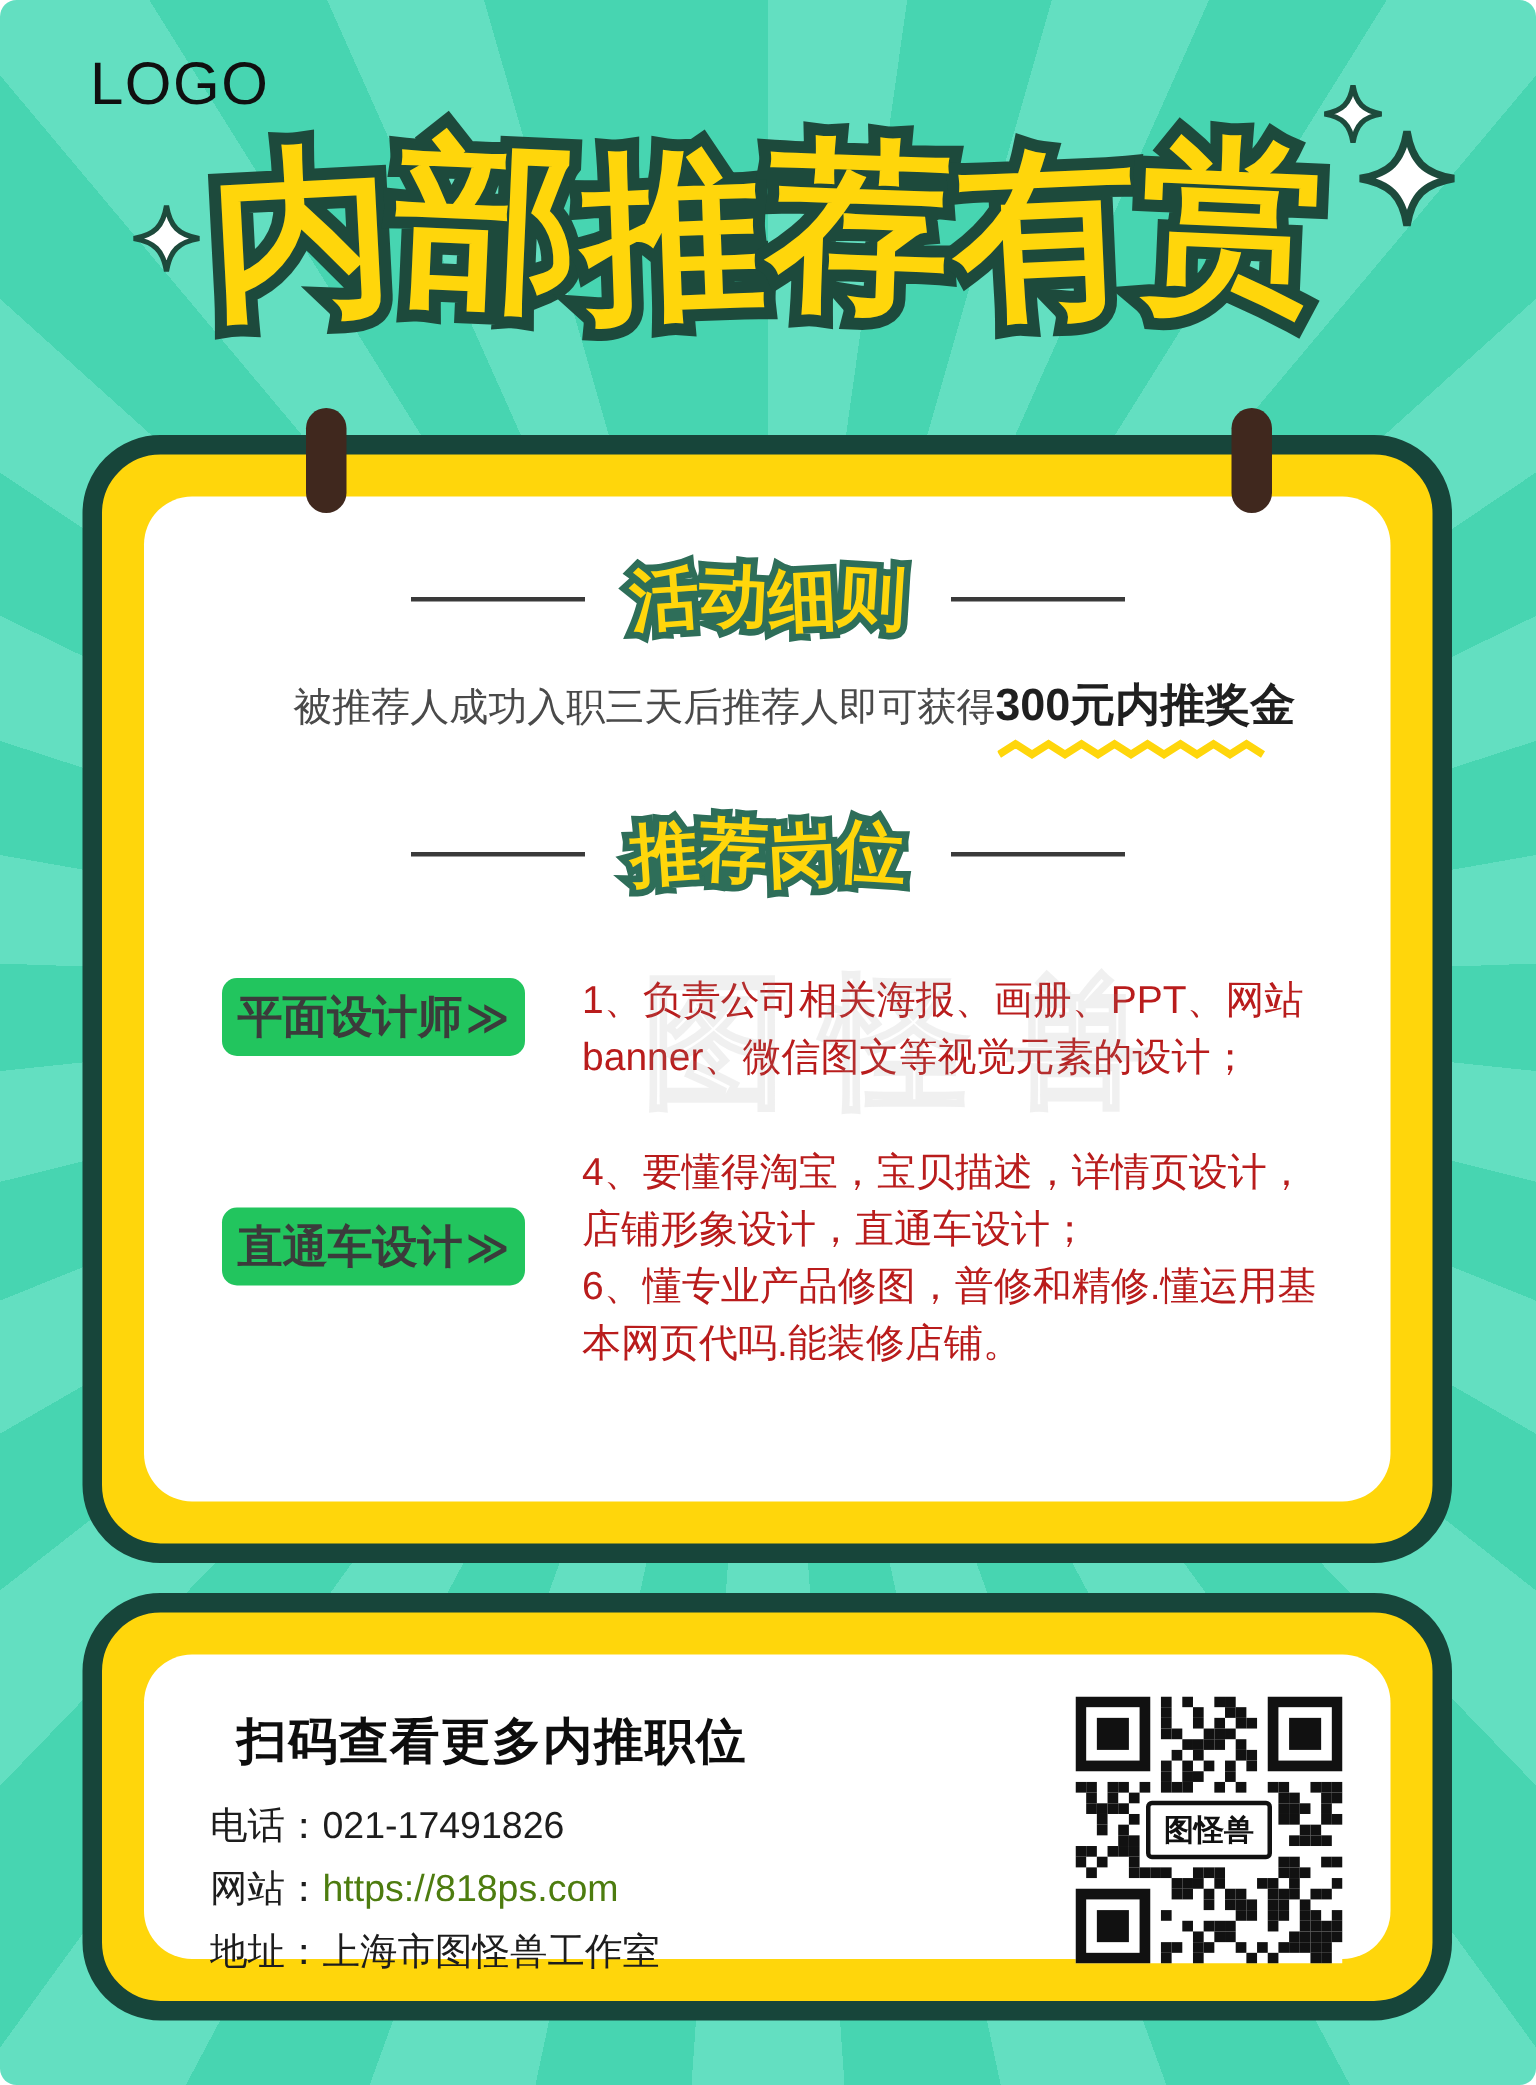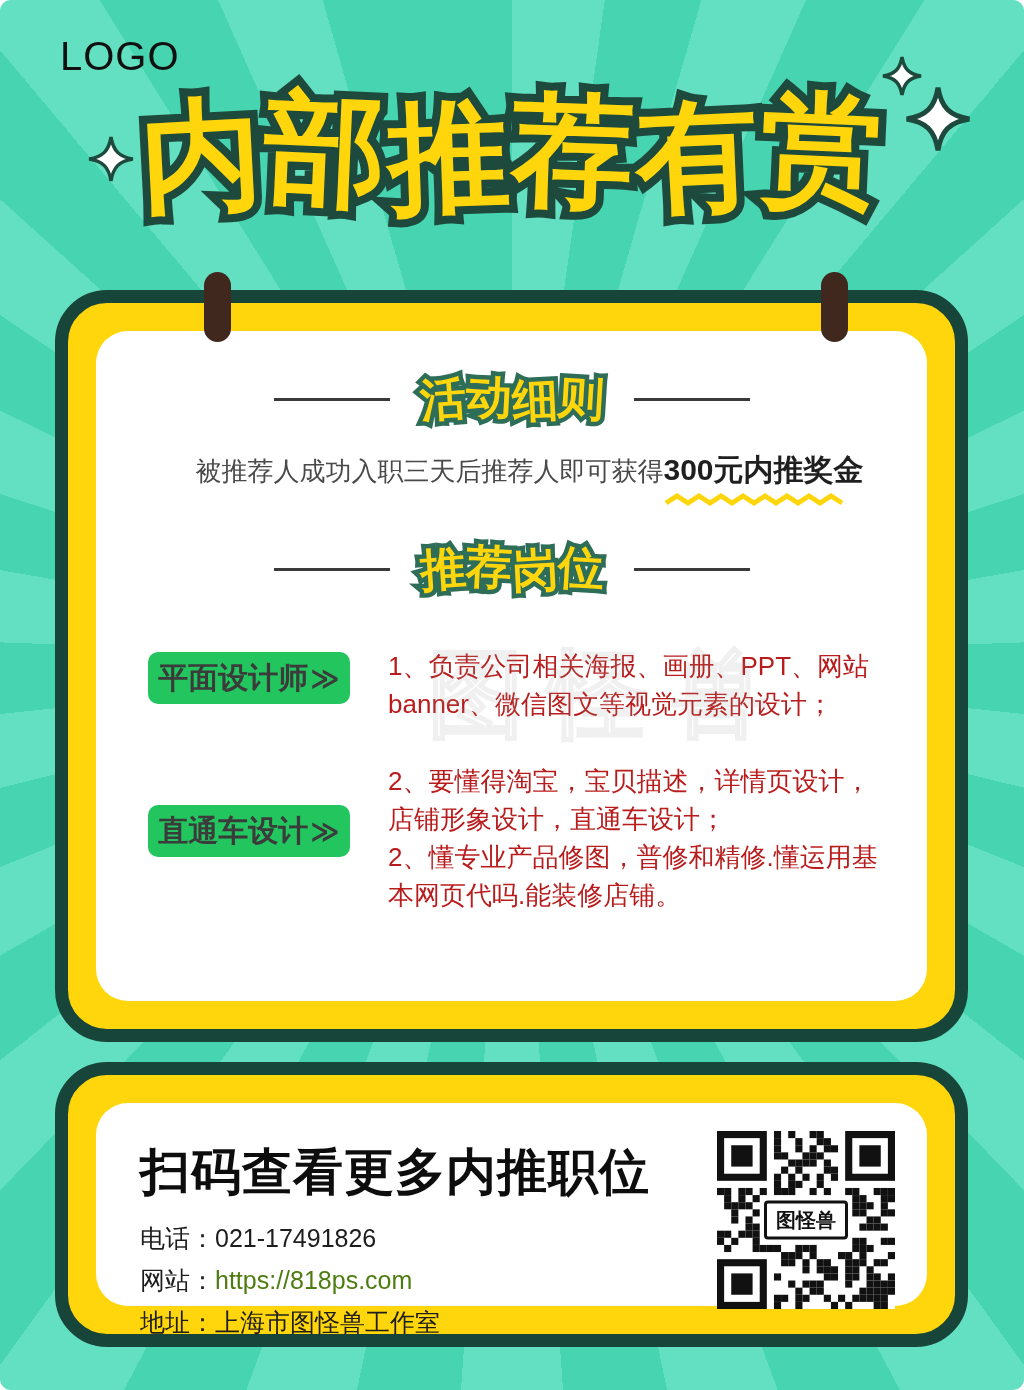--- a/index.html
+++ b/index.html
@@ -69,21 +69,21 @@
   .job-row.first{margin-top:34px;}
   .job-tag{flex:0 0 auto;width:202px;height:52px;background:#22c55e;border-radius:10px;
     display:flex;align-items:center;justify-content:center;
     font-size:30px;font-weight:700;color:#3b3b3b;white-space:nowrap;}
   .job-tag .chev{font-weight:900;margin-left:2px;font-size:28px;}
   .job-desc{width:505px;font-size:26px;line-height:38px;color:#b91c1c;margin-top:13px;}
 
   
   .bottom-inner{display:flex;padding:36px 30px 0 44px;}
   .bottom-left{flex:1 1 auto;}
-  .bottom-title{font-size:50px;font-weight:900;color:#0d0d0d;letter-spacing:1px;white-space:nowrap;}
+  .bottom-title{font-size:33px;font-weight:900;color:#0d0d0d;letter-spacing:1px;white-space:nowrap;margin-left:18px;}
   .contacts{margin-top:16px;}
   .contact-row{font-size:25px;color:#1d1d1d;margin-top:9px;white-space:nowrap;}
   .contact-row a{color:#4d7c0f;text-decoration:none;}
   .qr-box{position:relative;flex:0 0 auto;width:178px;height:178px;margin-top:-8px;margin-right:2px;}
   .qr-label{position:absolute;left:50%;top:50%;transform:translate(-50%,-50%);
     background:#fff;border:3px solid #111;border-radius:4px;padding:3px 9px;
     font-size:20px;font-weight:700;color:#111;white-space:nowrap;}
 </style>
 </head>
 <body>
@@ -152,22 +152,22 @@
               <div>1、负责公司相关海报、画册、PPT、网站banner、微信图文等视觉元素的设计；</div>
             </div>
           </div>
 
           <div class="job-row">
             <div class="job-tag">
               <span>直通车设计</span>
               <span class="chev">≫</span>
             </div>
             <div class="job-desc">
-              <div>2、要懂得淘宝，宝贝描述，详情页设计，店铺形象设计，直通车设计；</div>
-              <div>2、懂专业产品修图，普修和精修.懂运用基本网页代吗.能装修店铺。</div>
+              <div>4、要懂得淘宝，宝贝描述，详情页设计，店铺形象设计，直通车设计；</div>
+              <div>6、懂专业产品修图，普修和精修.懂运用基本网页代吗.能装修店铺。</div>
             </div>
           </div>
 
         </div>
       </div>
     </div>
   </div>
 
   <div class="card bottom-card">
     <div class="card-inner">

